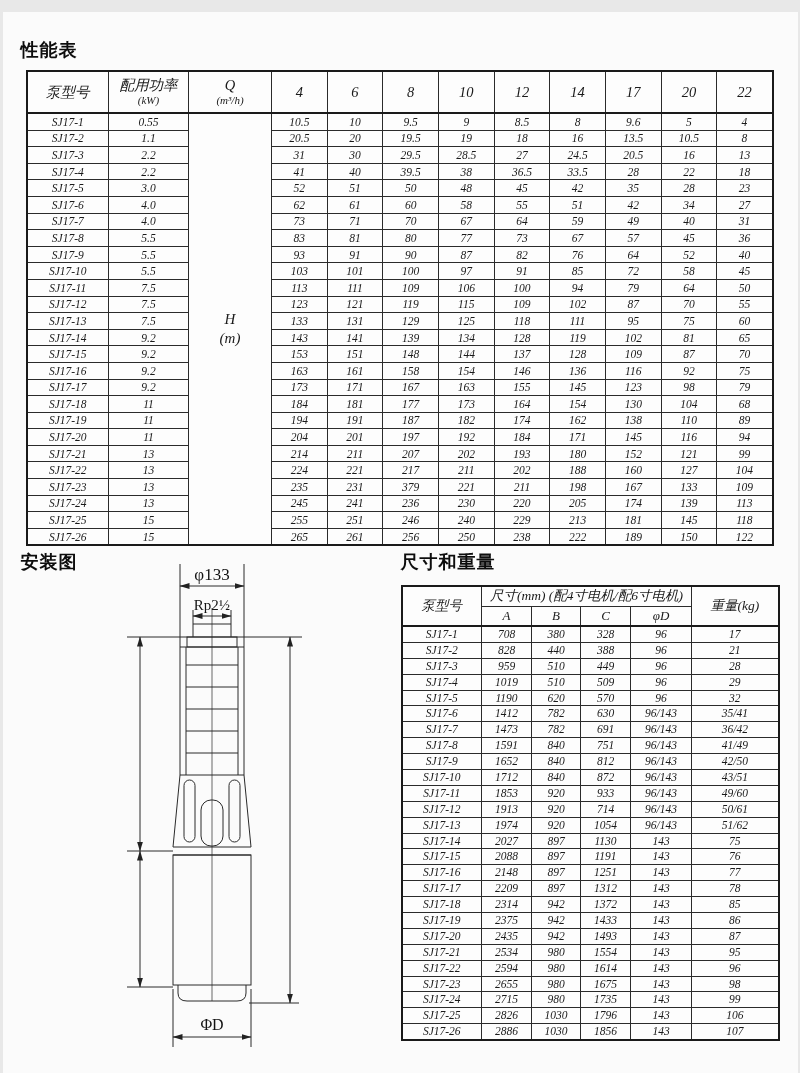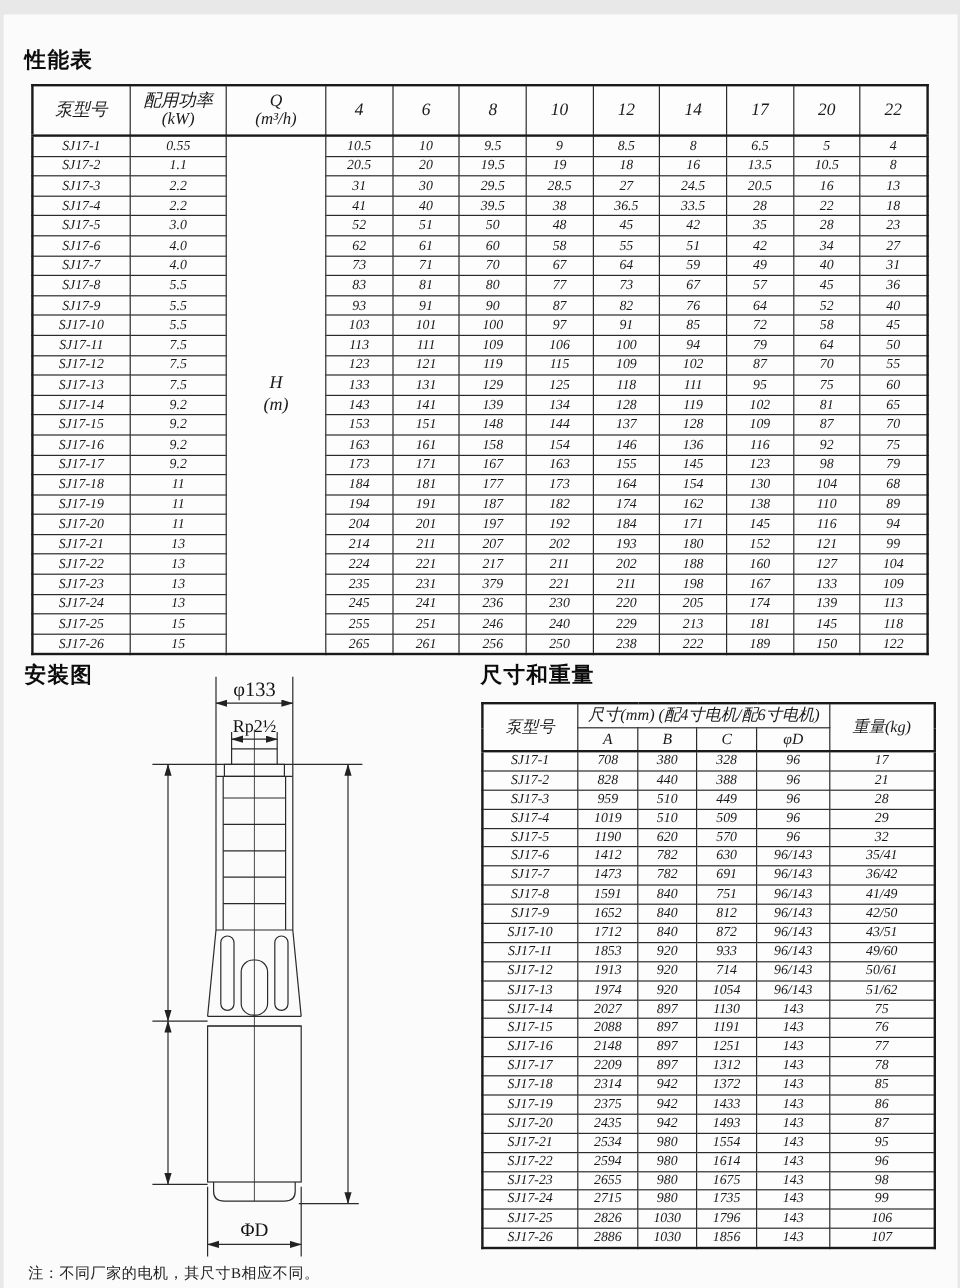--- a/index.html
+++ b/index.html
@@ -18,21 +18,21 @@
   .t-dims { left:398px; top:538px; }
 
   table { border-collapse:collapse; table-layout:fixed; background:#fdfdfd;font-style:italic; }
   th, td { text-align:center; vertical-align:middle; padding:0; font-weight:normal; }
 
   
   .perf { position:absolute; left:23px; top:58px; width:748px; border:2px solid #1a1a1a; }
   .perf th, .perf td { border:1px solid #2b2b2b; }
   .perf thead th { height:40px; font-size:14.5px; line-height:1.15; }
   .perf thead { border-bottom:2px solid #1a1a1a; }
-  .perf thead .sub { font-size:14px; }
+  .perf thead .sub { font-size:11px; }
   .perf tbody td { height:15.6px; font-size:11.5px; line-height:14px; }
   .perf tbody td.hcell { font-size:15px; line-height:1.25; }
 
   
   .dims { position:absolute; left:398px; top:573px; width:377px; border:2px solid #1a1a1a; }
   .dims th, .dims td { border:1px solid #2b2b2b; }
   .dims thead th { font-size:13.5px; line-height:1.1; }
   .dims thead tr.r1 th { height:19px; }
   .dims thead tr.r2 th { height:18px; font-size:13px; }
   .dims thead { border-bottom:2px solid #1a1a1a; }
@@ -86,21 +86,21 @@
           <td rowspan="26" class="hcell">
             <div>H</div>
             <div>(m)</div>
           </td>
           <td>10.5</td>
           <td>10</td>
           <td>9.5</td>
           <td>9</td>
           <td>8.5</td>
           <td>8</td>
-          <td>6.5</td>
+          <td>9.6</td>
           <td>5</td>
           <td>4</td>
         </tr>
         <tr>
           <td>SJ17-2</td>
           <td>1.1</td>
           <td>20.5</td>
           <td>20</td>
           <td>19.5</td>
           <td>19</td>
@@ -726,16 +726,15 @@
           <td>SJ17-26</td>
           <td>2886</td>
           <td>1030</td>
           <td>1856</td>
           <td>143</td>
           <td>107</td>
         </tr>
       </tbody>
   </table>
 
-  <div class="note">注：不同厂家的电机，其尺寸B相应不同。</div>
   <div class="footer-bar" style="background: rgb(17, 115, 190);"></div>
 
 </div>
 
 </body></html>

